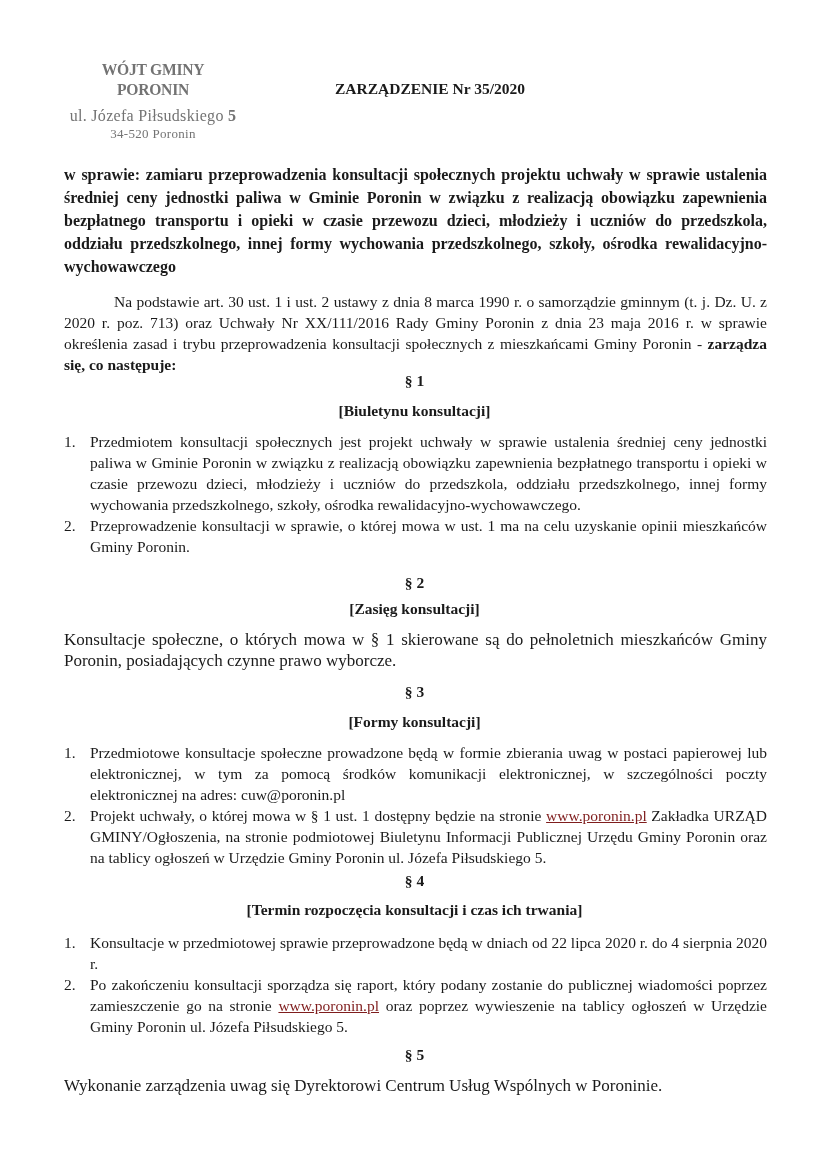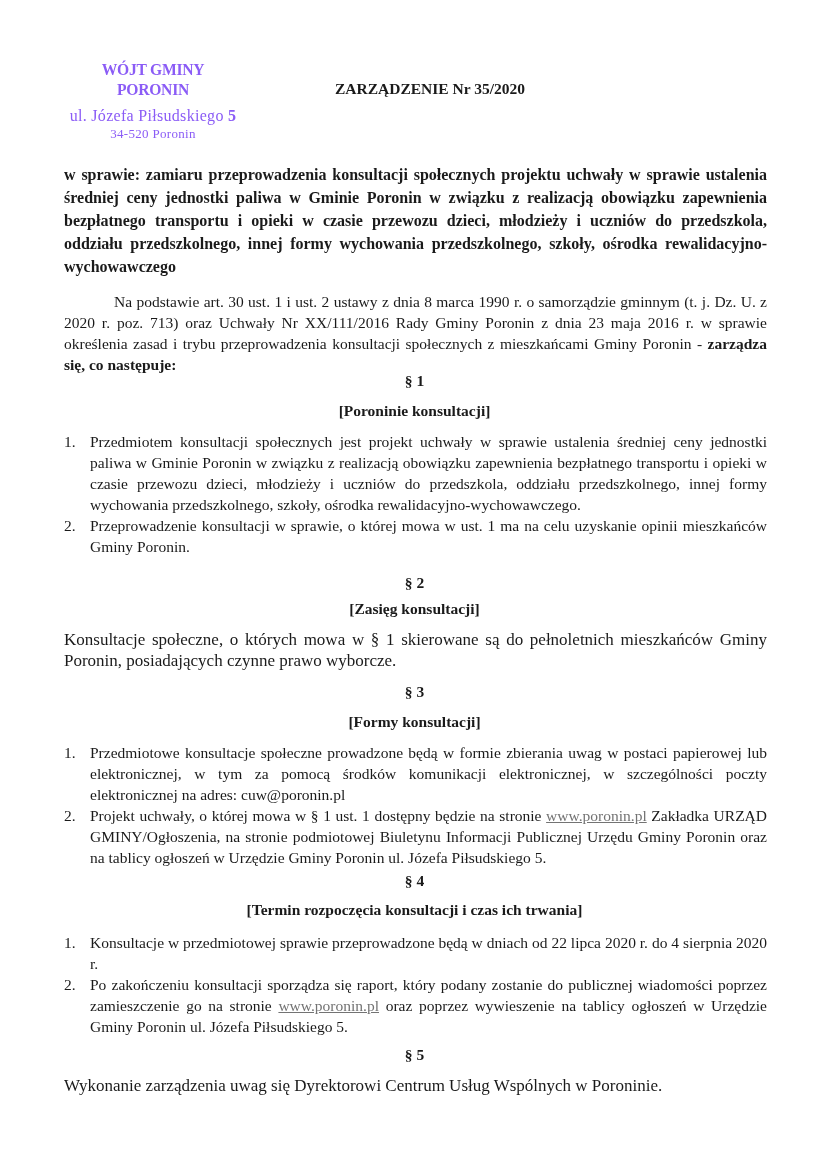--- a/index.html
+++ b/index.html
@@ -2,21 +2,21 @@
 <html><head>
   <meta charset="utf-8">
   <style>
     html, body { margin: 0; padding: 0; background: #ffffff; }
     body {
       width: 829px; height: 1156px; position: relative; overflow: hidden;
       font-family: "Liberation Serif", serif; color: #1a1a1a;
     }
     .stamp {
       position: absolute; left: 58px; top: 60px; width: 190px;
-      text-align: center; color: #8b5cf6; font-family: "Liberation Serif", serif;
+      text-align: center; color: #737373; font-family: "Liberation Serif", serif;
     }
     .stamp .s1 { font-size: 17px; font-weight: bold; letter-spacing: -0.3px; transform: scaleX(0.92); }
     .stamp .s2 { font-size: 16px; margin-top: 7px; letter-spacing: 0.3px; }
     .stamp .s2 b { font-weight: bold; }
     .stamp .s3 { font-size: 13px; margin-top: 1px; letter-spacing: 0.3px; }
 
     .title-block {
       position: absolute; left: 280px; top: 78px; width: 300px;
       text-align: center; font-weight: bold; font-size: 15.5px; line-height: 21px;
     }
@@ -40,41 +40,41 @@
     .list {
       position: absolute; left: 64px; width: 703px; font-size: 15.5px; line-height: 21px;
       margin: 0; padding: 0; list-style: none;
     }
     .list li { position: relative; padding-left: 26px; text-align: justify; }
     .list li .num { position: absolute; left: 0; top: 0; }
     .para {
       position: absolute; left: 64px; width: 703px; font-size: 17px; line-height: 21px;
       text-align: justify;
     }
-    .link { text-decoration: underline; color: #737373; cursor: pointer; }
+    .link { text-decoration: underline; color: #7f1d1d; cursor: pointer; }
   </style>
 </head>
 <body>
 
 <div class="stamp">
   <div class="s1">WÓJT GMINY PORONIN</div>
   <div class="s2"><span>ul. Józefa Piłsudskiego </span><b>5</b></div>
   <div class="s3">34-520 Poronin</div>
 </div>
 
 <div class="title-block">
   <div>ZARZĄDZENIE Nr 35/2020</div>
 </div>
 
 <div class="subject">w sprawie: zamiaru przeprowadzenia konsultacji społecznych projektu uchwały w sprawie ustalenia średniej ceny jednostki paliwa w Gminie Poronin w związku z realizacją obowiązku zapewnienia bezpłatnego transportu i opieki w czasie przewozu dzieci, młodzieży i uczniów do przedszkola, oddziału przedszkolnego, innej formy wychowania przedszkolnego, szkoły, ośrodka rewalidacyjno-wychowawczego</div>
 
 <div class="preamble"><span class="indent"></span><span>Na podstawie art. 30 ust. 1 i ust. 2 ustawy z dnia 8 marca 1990 r. o samorządzie gminnym (t. j. Dz. U. z 2020 r. poz. 713) oraz Uchwały Nr XX/111/2016 Rady Gminy Poronin z dnia 23 maja 2016 r. w sprawie określenia zasad i trybu przeprowadzenia konsultacji społecznych z mieszkańcami Gminy Poronin - </span><b>zarządza się, co następuje:</b></div>
 
 <div class="section-mark" style="top:372px;">§ 1</div>
-<div class="section-title" style="top:402px;">[Poroninie konsultacji]</div>
+<div class="section-title" style="top:402px;">[Biuletynu konsultacji]</div>
 <ul class="list" style="top:431px;">
   <li><span class="num">1.</span><span>Przedmiotem konsultacji społecznych jest projekt uchwały w sprawie ustalenia średniej ceny jednostki paliwa w Gminie Poronin w związku z realizacją obowiązku zapewnienia bezpłatnego transportu i opieki w czasie przewozu dzieci, młodzieży i uczniów do przedszkola, oddziału przedszkolnego, innej formy wychowania przedszkolnego, szkoły, ośrodka rewalidacyjno-wychowawczego.</span></li>
   <li><span class="num">2.</span><span>Przeprowadzenie konsultacji w sprawie, o której mowa w ust. 1 ma na celu uzyskanie opinii mieszkańców Gminy Poronin.</span></li>
 </ul>
 
 <div class="section-mark" style="top:574px;">§ 2</div>
 <div class="section-title" style="top:600px;">[Zasięg konsultacji]</div>
 <div class="para" style="top:629px;">Konsultacje społeczne, o których mowa w § 1 skierowane są do pełnoletnich mieszkańców Gminy Poronin, posiadających czynne prawo wyborcze.</div>
 
 <div class="section-mark" style="top:683px;">§ 3</div>

